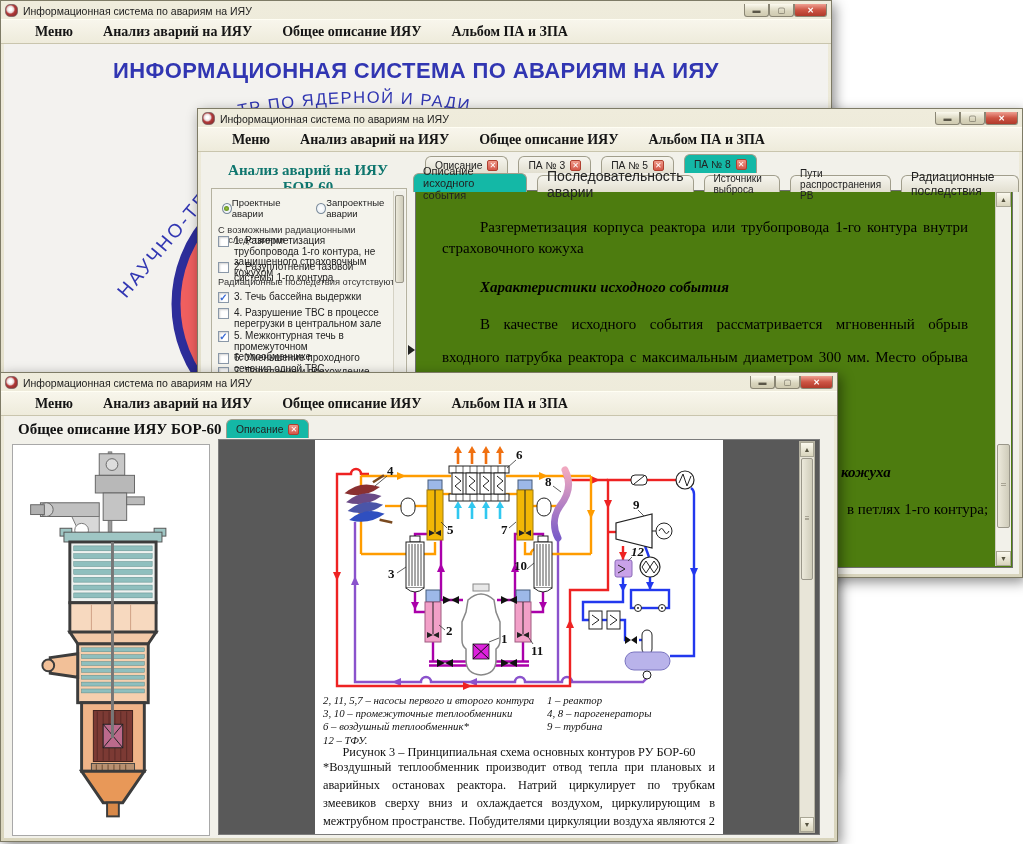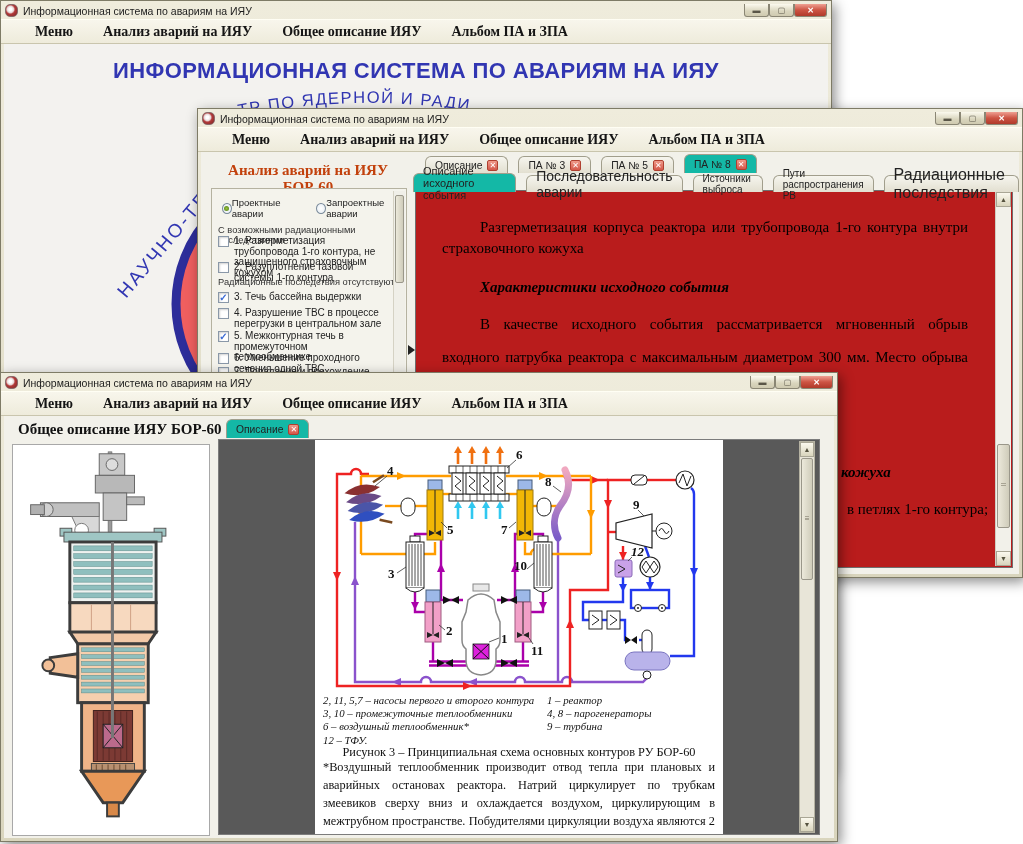--- a/index.html
+++ b/index.html
@@ -28,21 +28,21 @@
 
   
   #win1{left:0;top:0;width:832px;height:772px;z-index:1;}
   #win1 .winbody{background:#f3f2ef;}
   .bigtitle{position:absolute;left:0;top:14px;width:100%;text-align:center;
             font-size:22px;font-weight:bold;color:#3136b2;letter-spacing:.4px;}
 
   
   #win2{left:197px;top:108px;width:826px;height:470px;z-index:2;}
   .panel-title{position:absolute;left:6px;top:10px;width:202px;text-align:center;
-               font-family:"Liberation Serif",serif;font-size:15px;font-weight:bold;color:#c2410c;}
+               font-family:"Liberation Serif",serif;font-size:15px;font-weight:bold;color:#0f766e;}
   .groupbox{position:absolute;left:10px;top:36px;width:196px;height:372px;
             background:#f4f3ec;border:1px solid #b5b2a0;box-sizing:border-box;}
   .radios{position:absolute;left:10px;top:8px;display:flex;gap:13px;font-size:9.5px;color:#222;}
   .radio-opt{display:flex;align-items:center;}
   .radio{width:11px;height:11px;border-radius:50%;border:1px solid #7a8a9a;box-sizing:border-box;
          background:radial-gradient(#fff,#e4ebf2);display:flex;align-items:center;justify-content:center;}
   .radio.sel::after{content:"";width:5px;height:5px;border-radius:50%;
          background:radial-gradient(#9ac23e,#4c7a14);}
   .seclabel{position:absolute;left:6px;font-size:9.3px;color:#333;}
   .cbrow{position:absolute;left:6px;width:168px;display:flex;gap:5px;align-items:flex-start;
@@ -62,21 +62,21 @@
   .tabrow{position:absolute;display:flex;gap:10px;align-items:flex-end;}
   .tab{height:17px;padding:0 9px;display:flex;align-items:center;gap:5px;font-size:10.3px;color:#222;
        background:linear-gradient(#f6f5ee,#e2dfd0);border:1px solid #a19e8c;border-bottom:none;
        border-radius:6px 6px 0 0;box-sizing:border-box;cursor:default;}
   .tab.active{height:19px;background:#14b8a6;position:relative;z-index:3;}
   .xbadge{width:11px;height:11px;border-radius:2px;flex:none;background:linear-gradient(#f09a8a,#d4584a);
           border:1px solid #b04030;color:#fff;font-size:8px;line-height:9px;text-align:center;box-sizing:border-box;}
   .xbadge::before{content:"✕";}
 
   
-  .docarea{position:absolute;left:214px;top:38px;right:6px;bottom:6px;background:#b91c1c;
+  .docarea{position:absolute;left:214px;top:38px;right:6px;bottom:6px;background:#4d7c0f;
            border:1px solid #6f6f6f;box-sizing:border-box;z-index:2;}
   .docpage2{position:absolute;left:0;top:0;right:16px;bottom:0;padding:26px 28px 0 26px;
             font-family:"Liberation Serif",serif;font-size:15px;color:#000;overflow:hidden;}
   .docpage2 .p{margin:0;text-align:justify;text-indent:38px;line-height:21px;}
   .docpage2 .h{margin:18px 0 0 0;text-indent:38px;font-weight:bold;font-style:italic;line-height:21px;}
   .docpage2 .p2{margin:10px 0 0 0;text-align:justify;text-indent:38px;line-height:33px;}
   .frag1{position:absolute;left:425px;top:273px;font-family:"Liberation Serif",serif;
          font-size:15px;font-weight:bold;font-style:italic;}
   .frag2{position:absolute;left:431px;top:310px;font-family:"Liberation Serif",serif;font-size:15px;}
   .vscroll{position:absolute;top:1px;right:1px;bottom:1px;width:15px;background:#f2f1ea;
@@ -235,21 +235,21 @@
           </div>
         <div class="tab" style="font-size:14px;">
           <span>Последовательность аварии</span>
           </div>
         <div class="tab" style="font-size:10px;">
           <span>Источники выброса</span>
           </div>
         <div class="tab" style="font-size:10px;">
           <span>Пути распространения РВ</span>
           </div>
-        <div class="tab" style="font-size:16px;">
+        <div class="tab" style="font-size:12px;">
           <span>Радиационные последствия</span>
           </div>
       </div>
 
       <div class="docarea">
         <div class="docpage2">
           <p class="p">Разгерметизация корпуса реактора или трубопровода 1-го контура внутри страховочного кожуха</p>
           <p class="h">Характеристики исходного события</p>
           <p class="p2">В качестве исходного события рассматривается мгновенный обрыв входного патрубка реактора с максимальным диаметром 300 мм. Место обрыва находится под страховочным кожухом.</p>
         </div>

